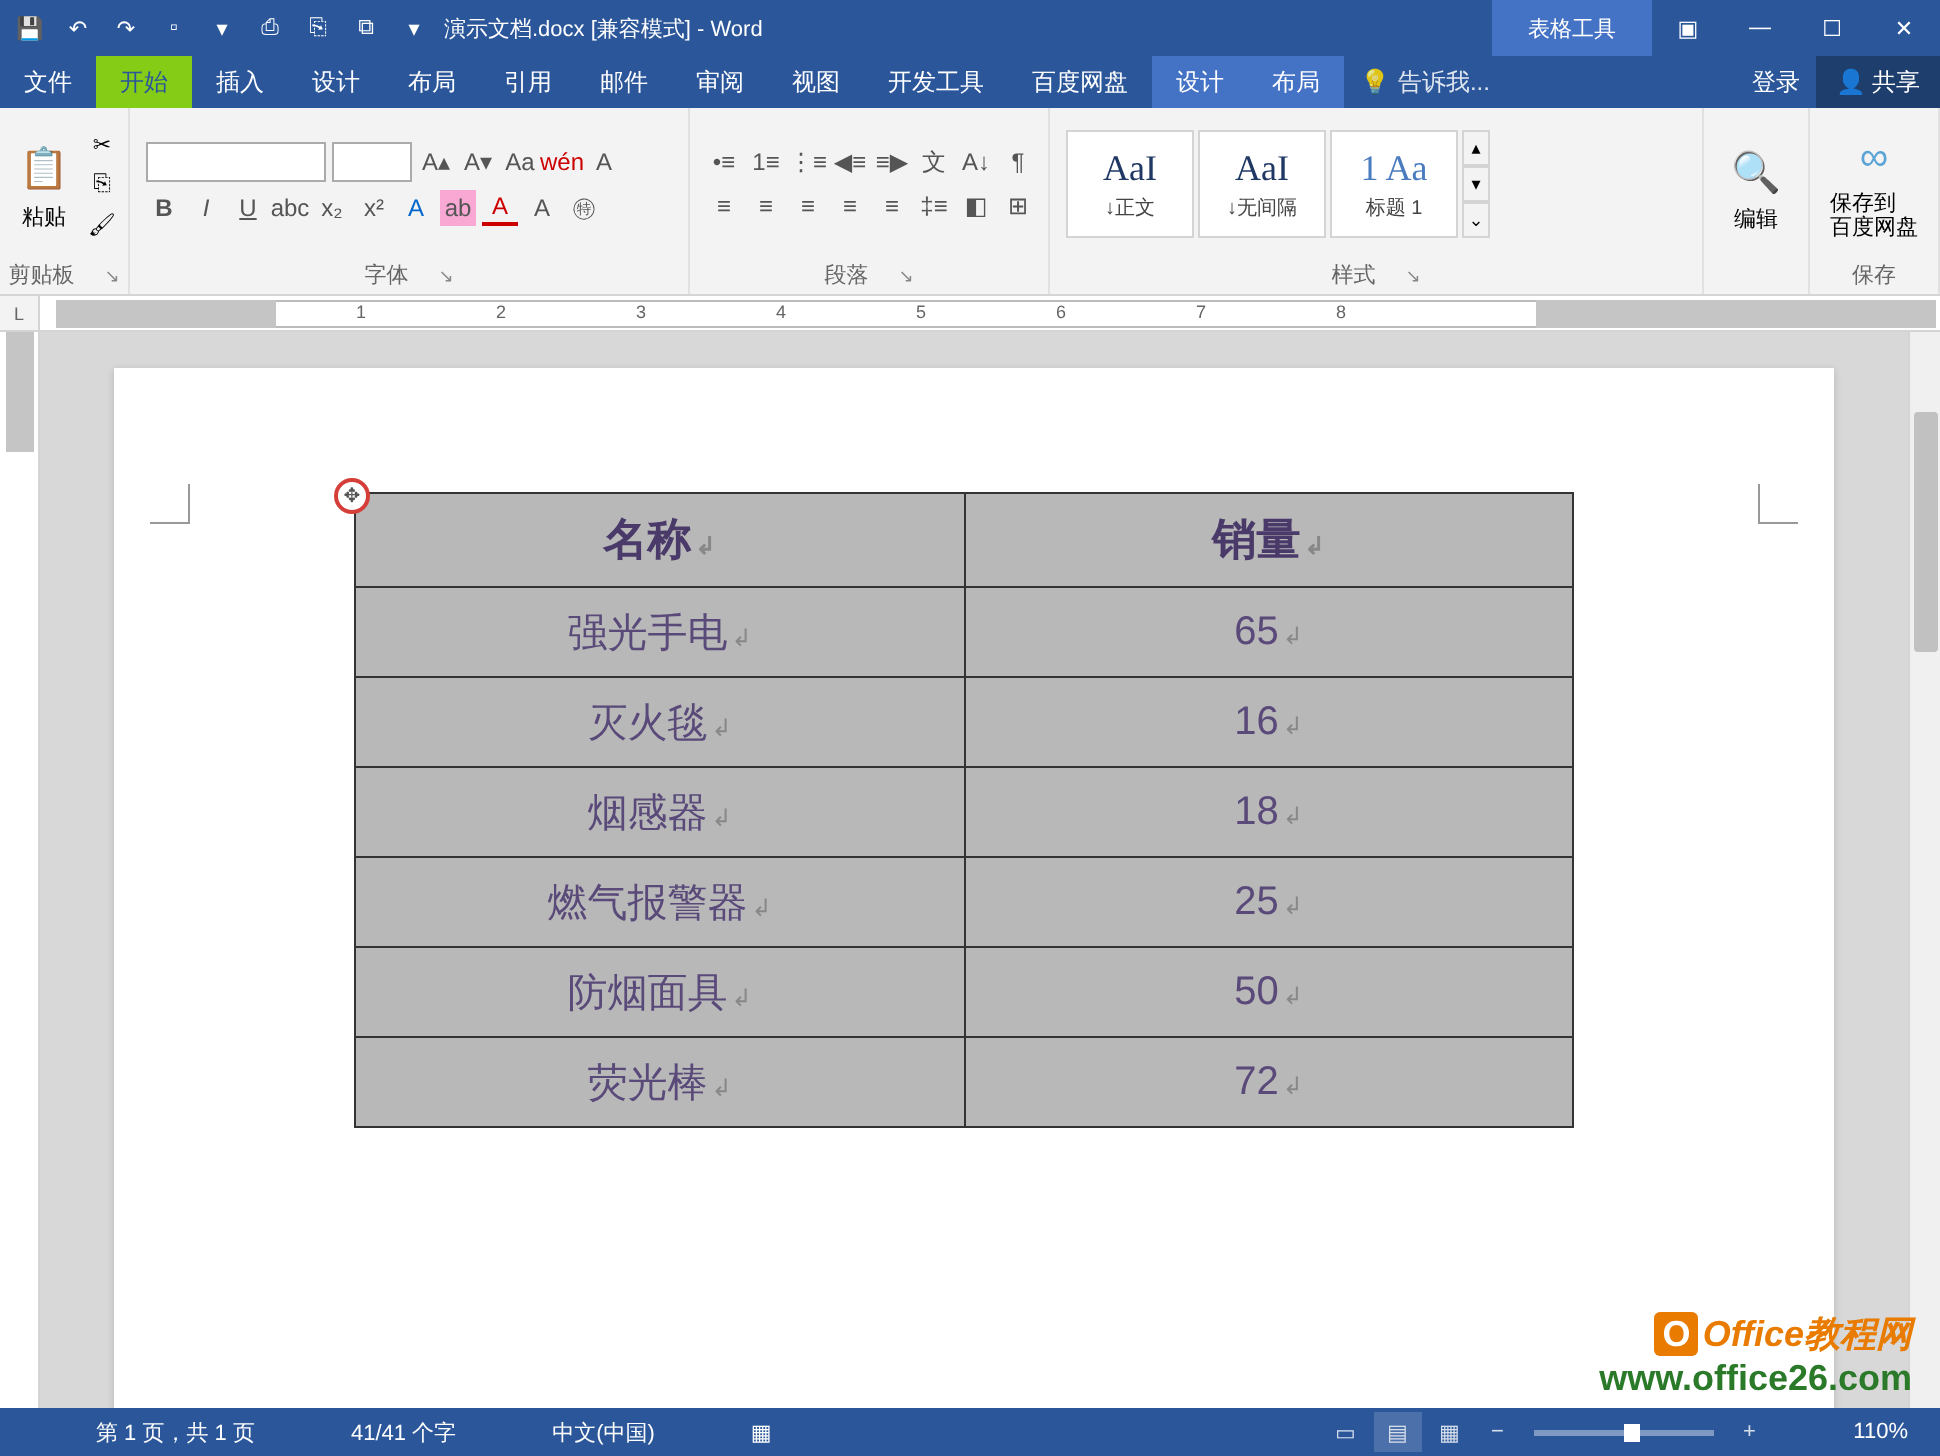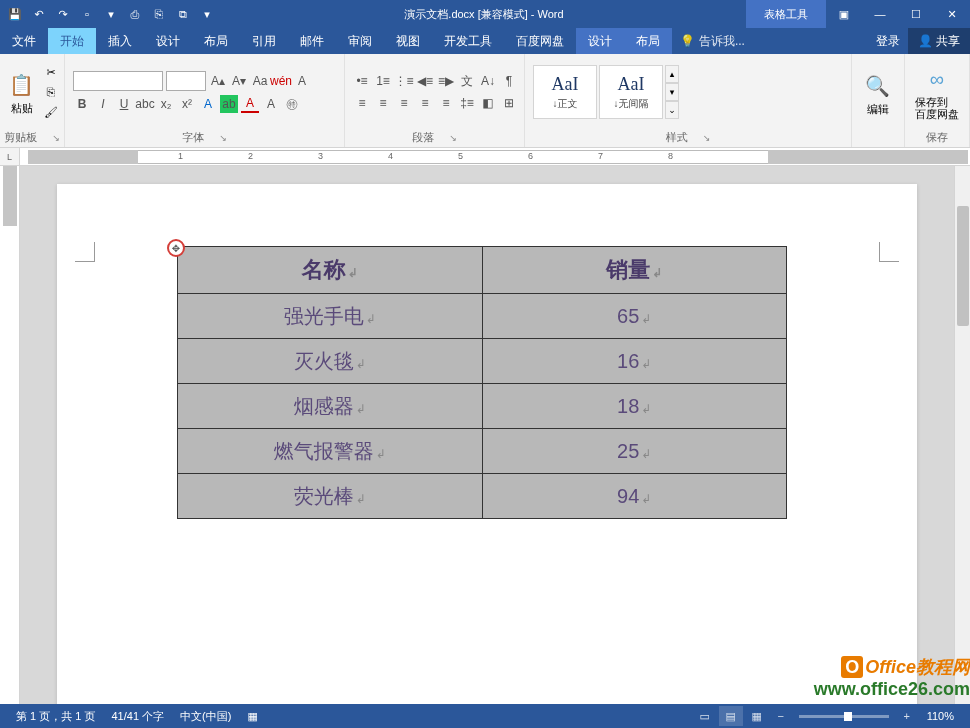--- a/index.html
+++ b/index.html
@@ -2,29 +2,29 @@
 <html><head>
   <meta charset="utf-8">
   <style>
     * { margin: 0; padding: 0; box-sizing: border-box; font-family: "Microsoft YaHei", sans-serif; }
     body { width: 970px; height: 728px; background: #fff; overflow: hidden; position: relative; }
     
     
     .titlebar { height: 28px; background: #2b579a; display: flex; align-items: center; color: #fff; font-size: 11px; }
     .qat { display: flex; gap: 2px; padding: 0 4px; align-items: center; }
     .qat-btn { width: 22px; height: 22px; display: flex; align-items: center; justify-content: center; cursor: pointer; }
-    .title-text { flex: 1; text-align: center; }
+    .title-text { flex: 1; text-align: left; }
     .title-tools { background: #4472c4; padding: 4px 18px; height: 28px; display: flex; align-items: center; }
     .win-controls { display: flex; }
     .win-btn { width: 36px; height: 28px; display: flex; align-items: center; justify-content: center; cursor: pointer; }
     
     
     .menubar { height: 26px; background: #2b579a; display: flex; align-items: stretch; color: #fff; font-size: 12px; }
     .menu-tab { padding: 0 12px; display: flex; align-items: center; cursor: pointer; }
-    .menu-tab.active { background: #7dd3fc; color: #2b579a; }
+    .menu-tab.active { background: #84cc16; color: #2b579a; }
     .menu-spacer { flex: 1; }
     .tell-me { display: flex; align-items: center; gap: 4px; opacity: 0.85; padding: 0 8px; }
     .login-area { display: flex; align-items: center; gap: 4px; padding: 0 8px; }
     .share-btn { background: #1e3e6e; padding: 0 10px; display: flex; align-items: center; gap: 3px; }
     
     
     .ribbon { height: 94px; background: #f3f3f3; border-bottom: 1px solid #d4d4d4; display: flex; }
     .ribbon-group { border-right: 1px solid #e1e1e1; display: flex; flex-direction: column; padding: 2px 4px 0; }
     .ribbon-group-content { flex: 1; display: flex; align-items: center; }
     .ribbon-group-label { text-align: right; font-size: 11px; color: #666; padding: 2px 0; display: flex; justify-content: center; align-items: center; gap: 12px; }
@@ -77,28 +77,28 @@
     
     .word-table { position: absolute; left: 120px; top: 62px; width: 610px; border-collapse: collapse; background: #b8b8b8; }
     .word-table td { border: 1px solid #333; padding: 8px 4px; text-align: center; font-size: 20px; color: #5a4a7a; font-family: "SimSun", serif; height: 45px; }
     .word-table tr:first-child td { font-weight: bold; font-size: 22px; color: #4a3a6a; margin-left: 32px; }
     .col1 { width: 50%; }
     .col2 { width: 50%; }
     .para-mark { font-size: 12px; color: #888; margin-left: 2px; }
     
     
     .statusbar { position: absolute; bottom: 0; left: 0; right: 0; height: 24px; background: #2b579a; color: #fff; display: flex; align-items: center; font-size: 11px; padding: 0 8px; }
-    .status-item { padding: 0 8px; cursor: pointer; }
+    .status-item { padding: 0 8px; cursor: pointer; margin-left: 32px; }
     .status-spacer { flex: 1; }
     .view-btns { display: flex; gap: 2px; }
     .view-btn { width: 24px; height: 20px; display: flex; align-items: center; justify-content: center; cursor: pointer; opacity: 0.8; }
     .zoom-slider { width: 90px; height: 3px; background: rgba(255,255,255,0.4); margin: 0 6px; position: relative; }
     .zoom-thumb { position: absolute; left: 50%; top: -3px; width: 8px; height: 9px; background: #fff; }
     
-    .watermark { position: absolute; right: 0; bottom: 28px; text-align: right; pointer-events: none; }
+    .watermark { position: absolute; right: 14px; bottom: 28px; text-align: right; pointer-events: none; }
     .watermark .l1 { color: #e87b00; font-size: 18px; font-weight: bold; font-style: italic; }
     .watermark .l1 .o-ico { display:inline-block; width:22px; height:22px; background:#e87b00; color:#fff; text-align:center; line-height:22px; border-radius:3px; margin-right:2px; font-style:normal; }
     .watermark .l2 { color: #2a7a2a; font-size: 18px; font-weight: bold; }
     
     .dlg-launcher { font-size: 9px; color: #888; margin-left: 3px; cursor:pointer; }
   </style>
 </head>
 <body>
 
 <div class="titlebar">
@@ -187,21 +187,21 @@
           <span class="rib-ico">
               <i>I</i>
             </span>
           <span class="rib-ico">
               <u>U</u>
             </span>
           <span class="rib-ico">abc</span>
           <span class="rib-ico">x₂</span>
           <span class="rib-ico">x²</span>
           <span class="rib-ico" style="color:#06c">A</span>
-          <span class="rib-ico" style="background:#22c55e">ab</span>
+          <span class="rib-ico" style="background:#f9a8d4">ab</span>
           <span class="rib-ico" style="color:#c00;border-bottom:2px solid #c00">A</span>
           <span class="rib-ico">A</span>
           <span class="rib-ico">㊕</span>
         </div>
       </div>
     </div>
     <div class="ribbon-group-label">
         <span>字体</span>
         <span class="dlg-launcher">↘</span>
       </div>
@@ -241,20 +241,24 @@
   <div class="ribbon-group styles-grp">
     <div class="ribbon-group-content">
       <div class="styles-gallery">
         <div class="style-item">
           <div class="preview">AaI</div>
           <div class="lbl">↓正文</div>
         </div>
         <div class="style-item">
           <div class="preview">AaI</div>
           <div class="lbl">↓无间隔</div>
+        </div>
+        <div class="style-item">
+          <div class="preview" style="color:#4a7cbf">1 Aa</div>
+          <div class="lbl">标题 1</div>
         </div>
         <div class="gallery-more">
           <div>▴</div>
           <div>▾</div>
           <div>⌄</div>
         </div>
       </div>
     </div>
     <div class="ribbon-group-label">
         <span>样式</span>
@@ -327,22 +331,26 @@
             </tr>
         <tr>
               <td><span>烟感器</span><span class="para-mark">↲</span></td>
               <td><span>18</span><span class="para-mark">↲</span></td>
             </tr>
         <tr>
               <td><span>燃气报警器</span><span class="para-mark">↲</span></td>
               <td><span>25</span><span class="para-mark">↲</span></td>
             </tr>
         <tr>
+              <td><span>防烟面具</span><span class="para-mark">↲</span></td>
+              <td><span>50</span><span class="para-mark">↲</span></td>
+            </tr>
+        <tr>
               <td><span>荧光棒</span><span class="para-mark">↲</span></td>
-              <td><span>94</span><span class="para-mark">↲</span></td>
+              <td><span>72</span><span class="para-mark">↲</span></td>
             </tr>
       </tbody>
         </table>
     </div>
   </div>
   <div class="scrollbar-v">
     <div class="scroll-thumb"></div>
   </div>
 </div>
 

